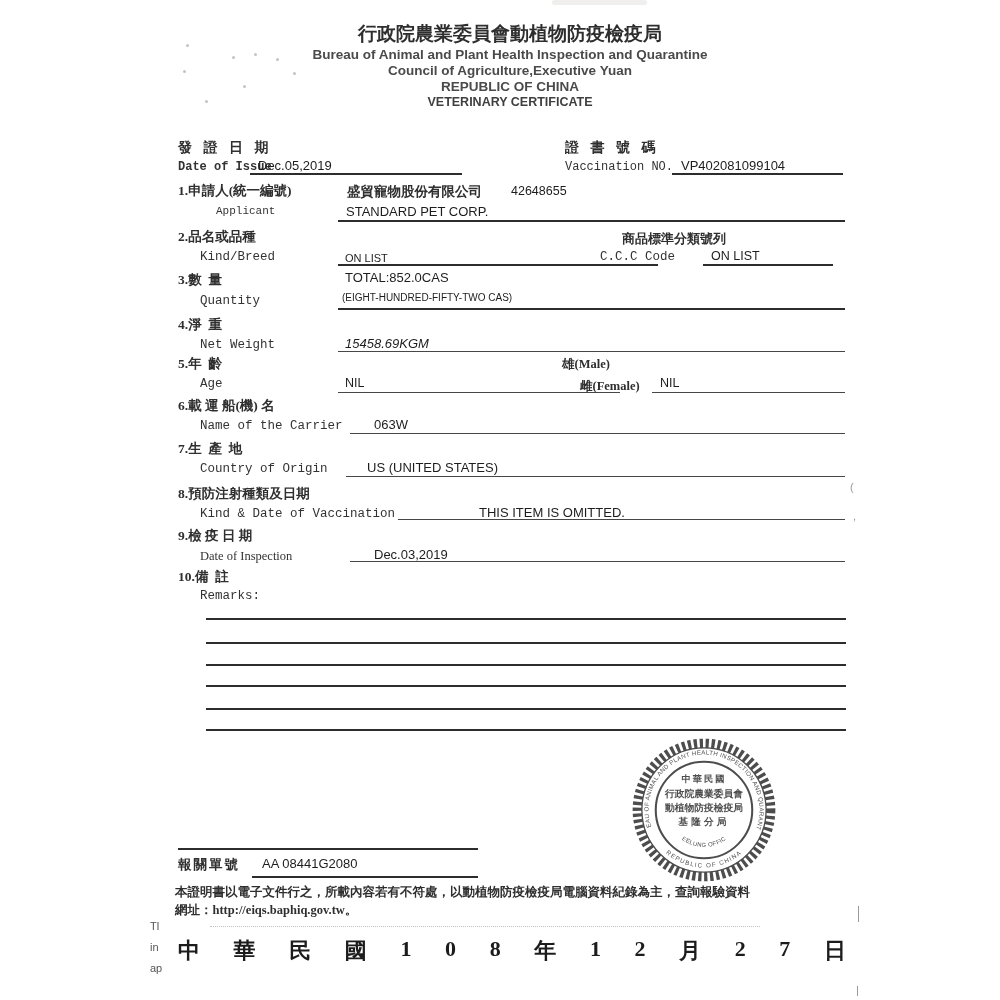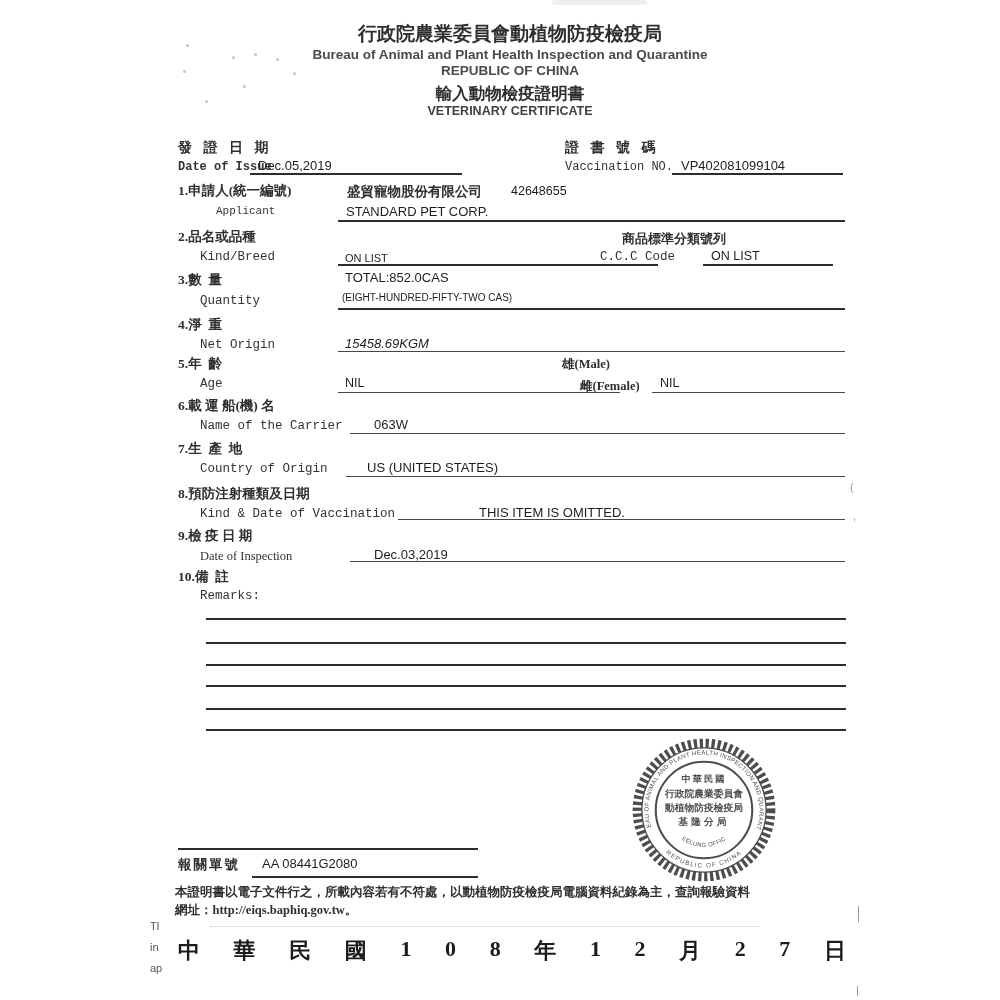--- a/index.html
+++ b/index.html
@@ -47,22 +47,22 @@
   <div class="dot" style="left:205px;top:100px;"></div>
   <span class="artifact" style="left:850px;top:481px;">(</span>
   <span class="artifact" style="left:853px;top:510px;">,</span>
   <div class="vtick" style="left:858px;top:906px;height:16px;"></div>
   <div class="vtick" style="left:857px;top:986px;height:10px;"></div>
   <div class="dotrow"></div>
 
   <div class="abs hdr">
     <div class="h-zh">行政院農業委員會動植物防疫檢疫局</div>
     <div class="h-en">Bureau of Animal and Plant Health Inspection and Quarantine</div>
+    <div class="h-en">Council of Agriculture,Executive Yuan</div>
     <div class="h-en">REPUBLIC OF CHINA</div>
-    <div class="t-zh">輸入動物檢疫證明書</div>
     <div class="t-en">VETERINARY CERTIFICATE</div>
   </div>
 
   <span class="abs zh" style="left:178px;top:139px;font-size:14px;letter-spacing:4px;">發 證 日 期</span>
   <span class="abs zh" style="left:565px;top:139px;font-size:14px;letter-spacing:4px;">證 書 號 碼</span>
   <span class="abs enl" style="left:178px;top:160px;font-size:12px;font-weight:bold;">Date of Issue</span>
   <span class="abs val" style="left:258px;top:158px;font-size:13px;">Dec.05,2019</span>
   <div class="ul" style="left:250px;top:173px;width:212px;"></div>
   <span class="abs enl" style="left:565px;top:160px;font-size:12px;">Vaccination NO.</span>
   <span class="abs val" style="left:681px;top:158px;font-size:13px;">VP402081099104</span>
@@ -84,21 +84,21 @@
   <span class="abs val" style="left:711px;top:249px;font-size:12.5px;">ON LIST</span>
   <div class="ul" style="left:703px;top:264px;width:130px;"></div>
 
   <span class="abs zh" style="left:178px;top:271px;font-size:13.5px;">3.數  量</span>
   <span class="abs val" style="left:345px;top:270px;font-size:13px;">TOTAL:852.0CAS</span>
   <span class="abs enl" style="left:200px;top:294px;font-size:12.5px;">Quantity</span>
   <span class="abs val" style="left:342px;top:292px;font-size:10px;">(EIGHT-HUNDRED-FIFTY-TWO CAS)</span>
   <div class="ul" style="left:338px;top:308px;width:507px;"></div>
 
   <span class="abs zh" style="left:178px;top:316px;font-size:13.5px;">4.淨  重</span>
-  <span class="abs enl" style="left:200px;top:338px;font-size:12.5px;">Net Origin</span>
+  <span class="abs enl" style="left:200px;top:338px;font-size:12.5px;">Net Weight</span>
   <span class="abs val" style="left:345px;top:336px;font-size:13px;font-style:italic;">15458.69KGM</span>
   <div class="ul thin" style="left:338px;top:351px;width:507px;"></div>
 
   <span class="abs zh" style="left:178px;top:355px;font-size:13.5px;">5.年  齡</span>
   <span class="abs zh" style="left:562px;top:356px;font-size:12.5px;">雄(Male)</span>
   <span class="abs enl" style="left:200px;top:377px;font-size:12.5px;">Age</span>
   <span class="abs val" style="left:345px;top:376px;font-size:12.5px;">NIL</span>
   <div class="ul thin" style="left:338px;top:392px;width:282px;"></div>
   <span class="abs zh" style="left:580px;top:378px;font-size:12.5px;">雌(Female)</span>
   <span class="abs val" style="left:660px;top:376px;font-size:12.5px;">NIL</span>

